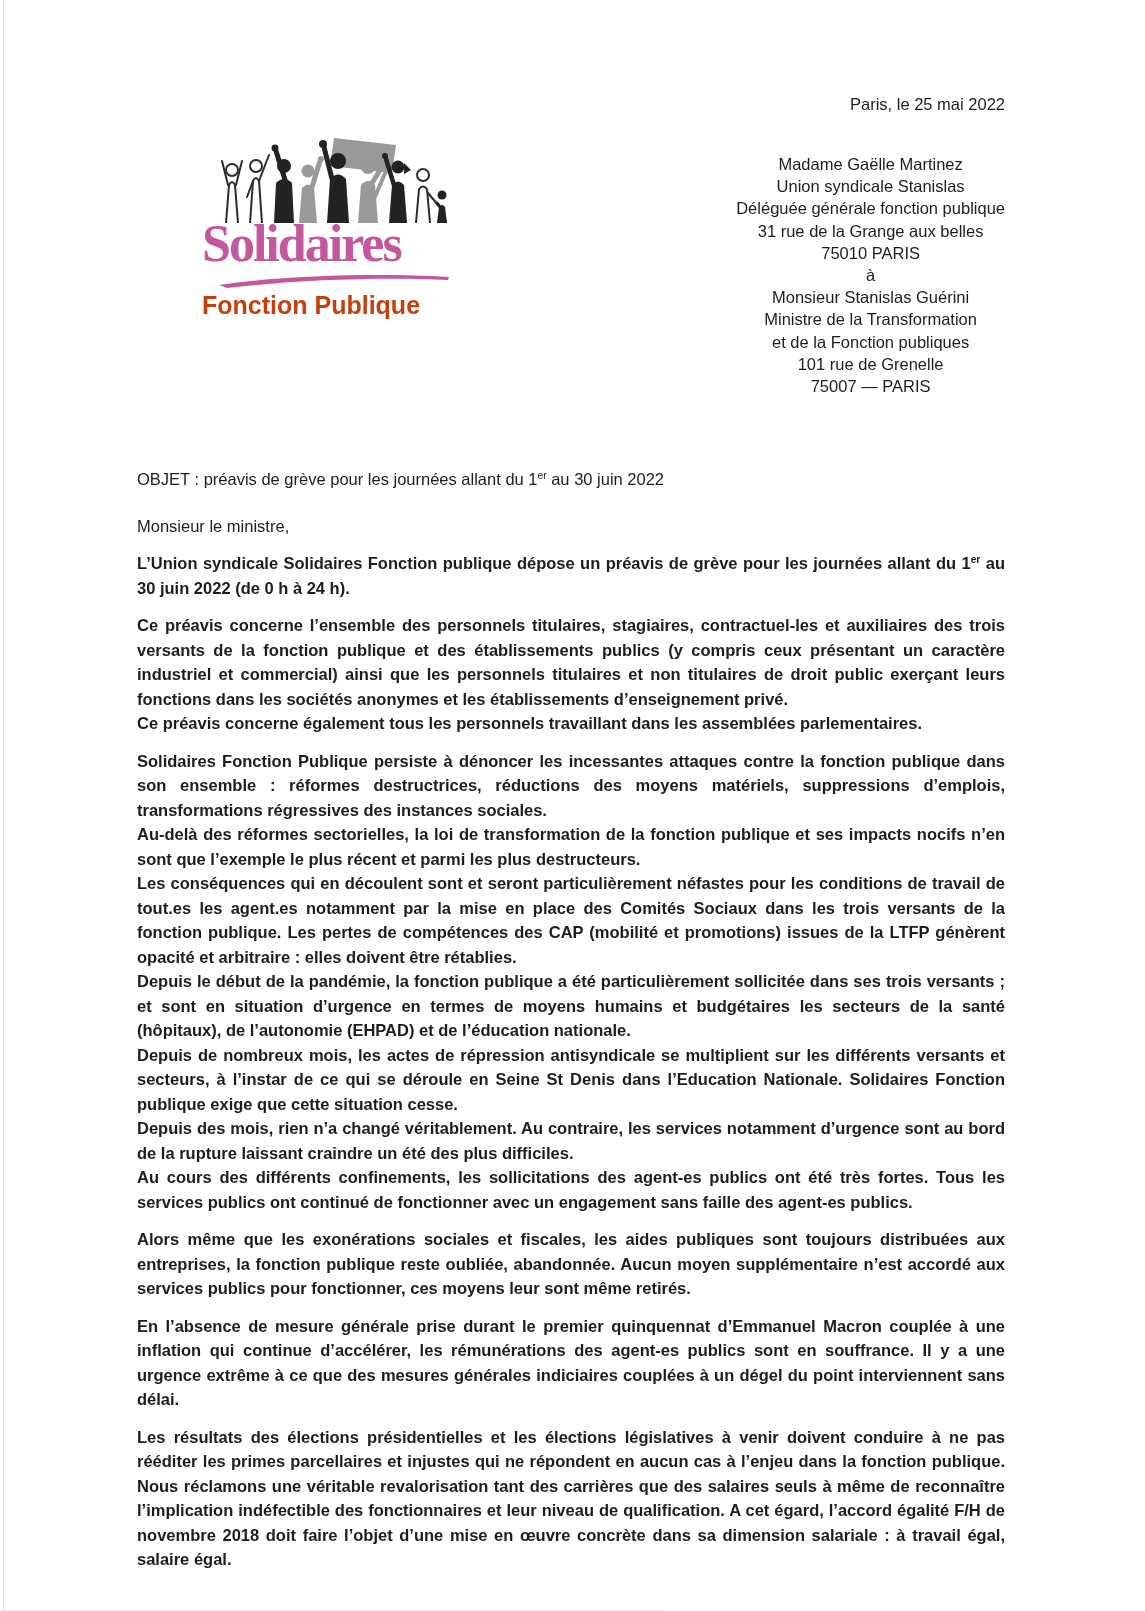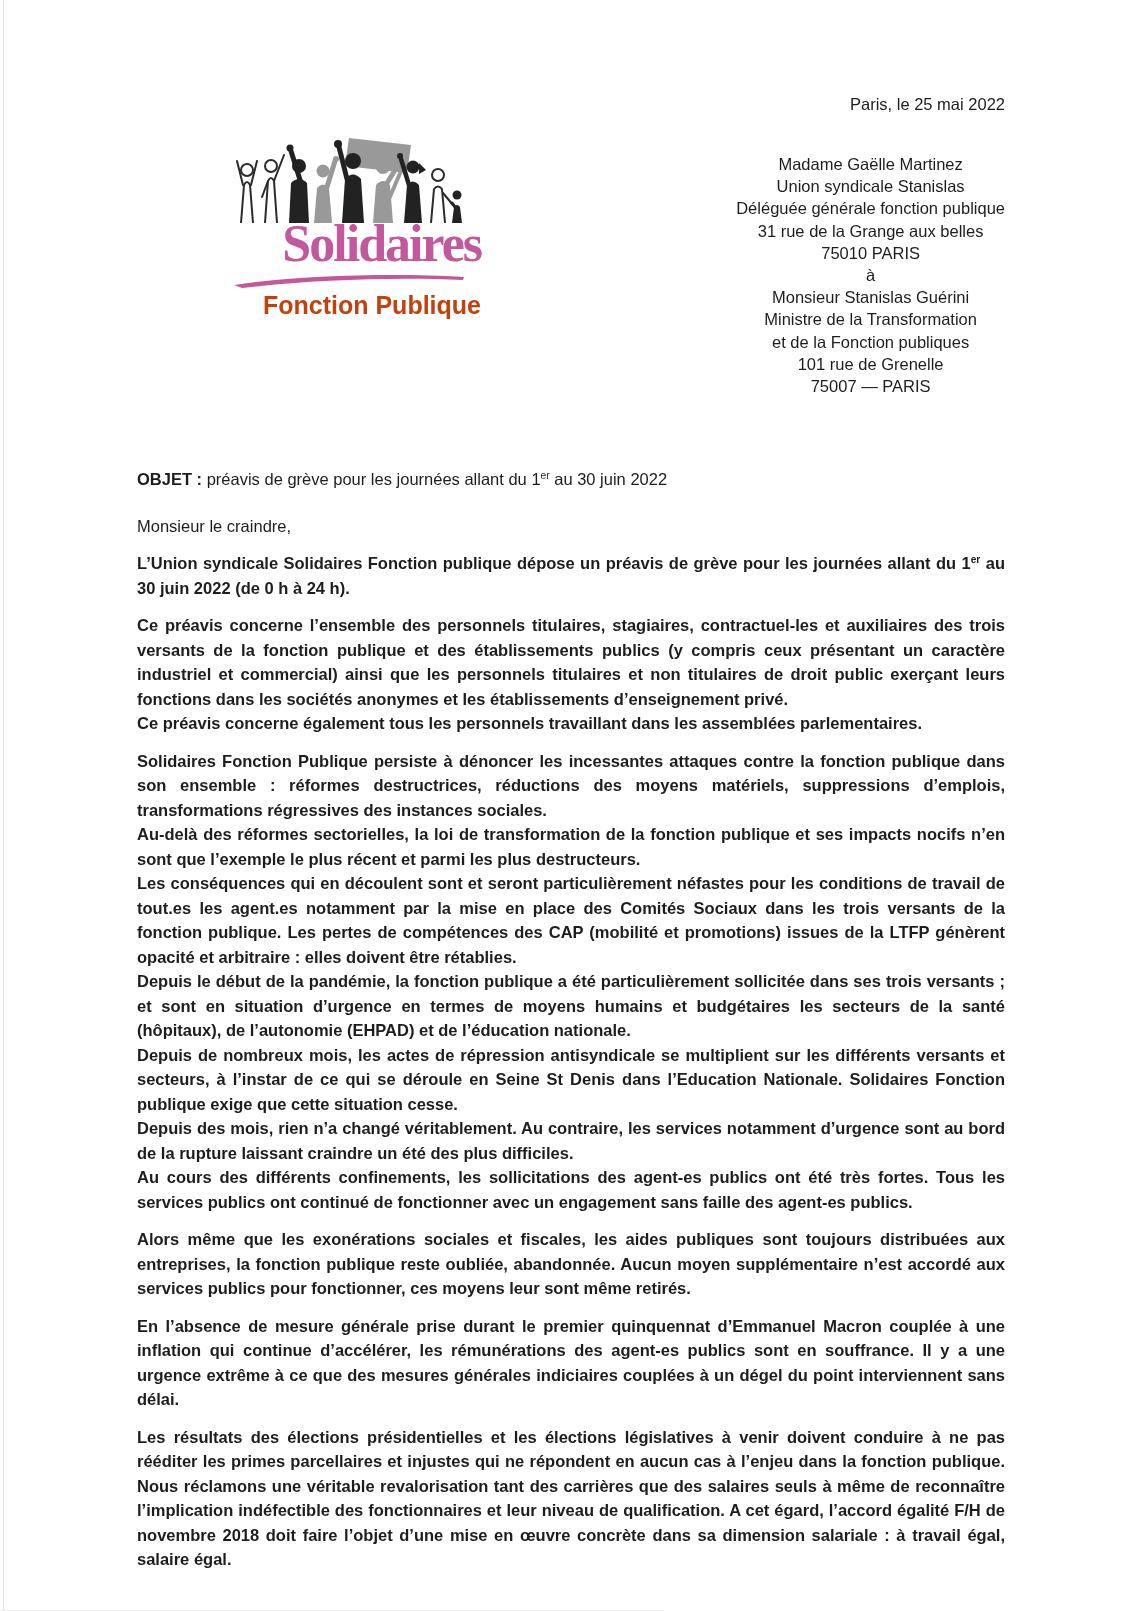--- a/index.html
+++ b/index.html
@@ -21,22 +21,22 @@
   }
   .content { position:absolute; left:137px; top:0; width:868px; height:100%;margin-top:37px; }
 
   .date-line {
     position:absolute; top:56px; right:0;
     font-size:16.5px; line-height:22px; text-align:right;
   }
 
   
   .logo {
-    position:absolute; left:80px; top:96px; width:264px;
-    text-align:right;
+    position:absolute; left:65px; top:96px; width:264px;
+    text-align:left;
   }
   .logo-people { display:block; margin:0 auto; }
   .logo-brand { color:#c4589c; }
   .logo-word {
     font-family:"Liberation Serif", serif;
     font-weight:700; font-size:52px; line-height:50px;
     letter-spacing:-2px; margin-top:-6px;
   }
   .logo-swoosh { display:block; margin:2px auto 0 auto; }
   .logo-sub {
@@ -46,21 +46,21 @@
 
   
   .recipient {
     position:absolute; top:116px; right:0;
     text-align:center; font-size:16.5px; line-height:22.2px;
   }
 
   
   .letter { position:absolute; top:430px; left:0; width:868px; }
   .letter div { font-size:16.5px; line-height:24.5px; }
-  .subject b { font-weight:700; }
+  .subject b { font-weight:400; }
   .salutation { margin-top:22px; }
   .gap { margin-top:13px; }
   .jp { text-align:justify;font-weight:bold; }
   sup { font-size:62%; line-height:0; vertical-align:super; }
 </style>
 </head>
 <body>
 
 <div class="page">
   <div class="page-edge-left"></div>
@@ -139,21 +139,21 @@
       <div>Ministre de la Transformation</div>
       <div>et de la Fonction publiques</div>
       <div>101 rue de Grenelle</div>
       <div>75007 — PARIS</div>
     </div>
 
     <div class="letter">
 
       <div class="subject"><b>OBJET :</b><span> préavis de grève pour les journées allant du 1</span><sup>er</sup><span> au 30 juin 2022</span></div>
 
-      <div class="salutation">Monsieur le craindre,</div>
+      <div class="salutation">Monsieur le ministre,</div>
 
       <div class="gap jp"><span>L’Union syndicale Solidaires Fonction publique dépose un préavis de grève pour les journées allant du 1</span><sup>er</sup><span> au 30 juin 2022 (de 0 h à 24 h).</span></div>
 
       <div class="gap">
         <div class="jp">Ce préavis concerne l’ensemble des personnels titulaires, stagiaires, contractuel-les et auxiliaires des trois versants de la fonction publique et des établissements publics (y compris ceux présentant un caractère industriel et commercial) ainsi que les personnels titulaires et non titulaires de droit public exerçant leurs fonctions dans les sociétés anonymes et les établissements d’enseignement privé.</div>
         <div class="jp">Ce préavis concerne également tous les personnels travaillant dans les assemblées parlementaires.</div>
       </div>
 
       <div class="gap">
         <div class="jp">Solidaires Fonction Publique persiste à dénoncer les incessantes attaques contre la fonction publique dans son ensemble : réformes destructrices, réductions des moyens matériels, suppressions d’emplois, transformations régressives des instances sociales.</div>

